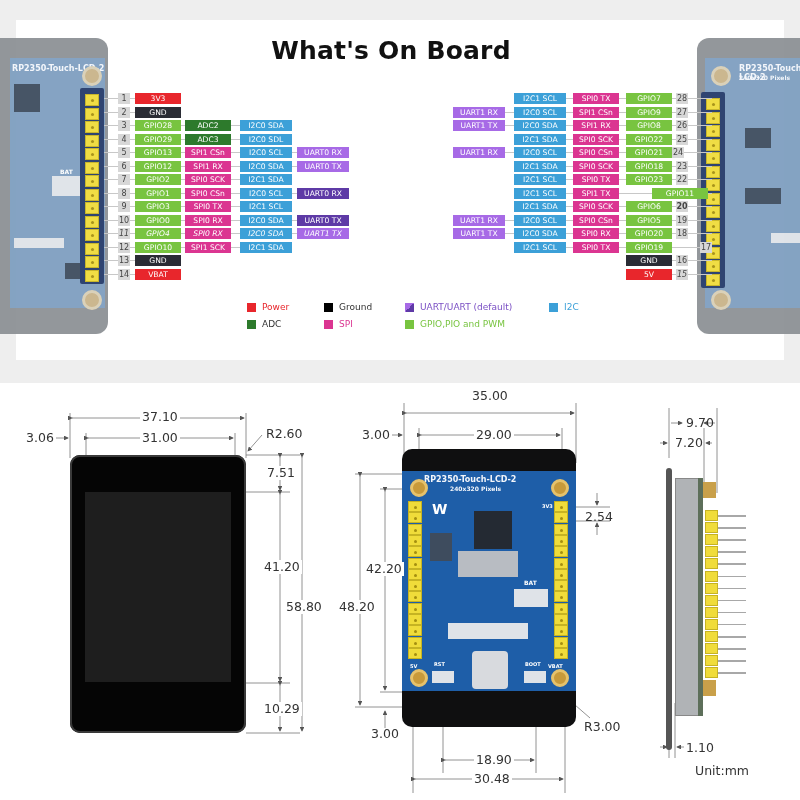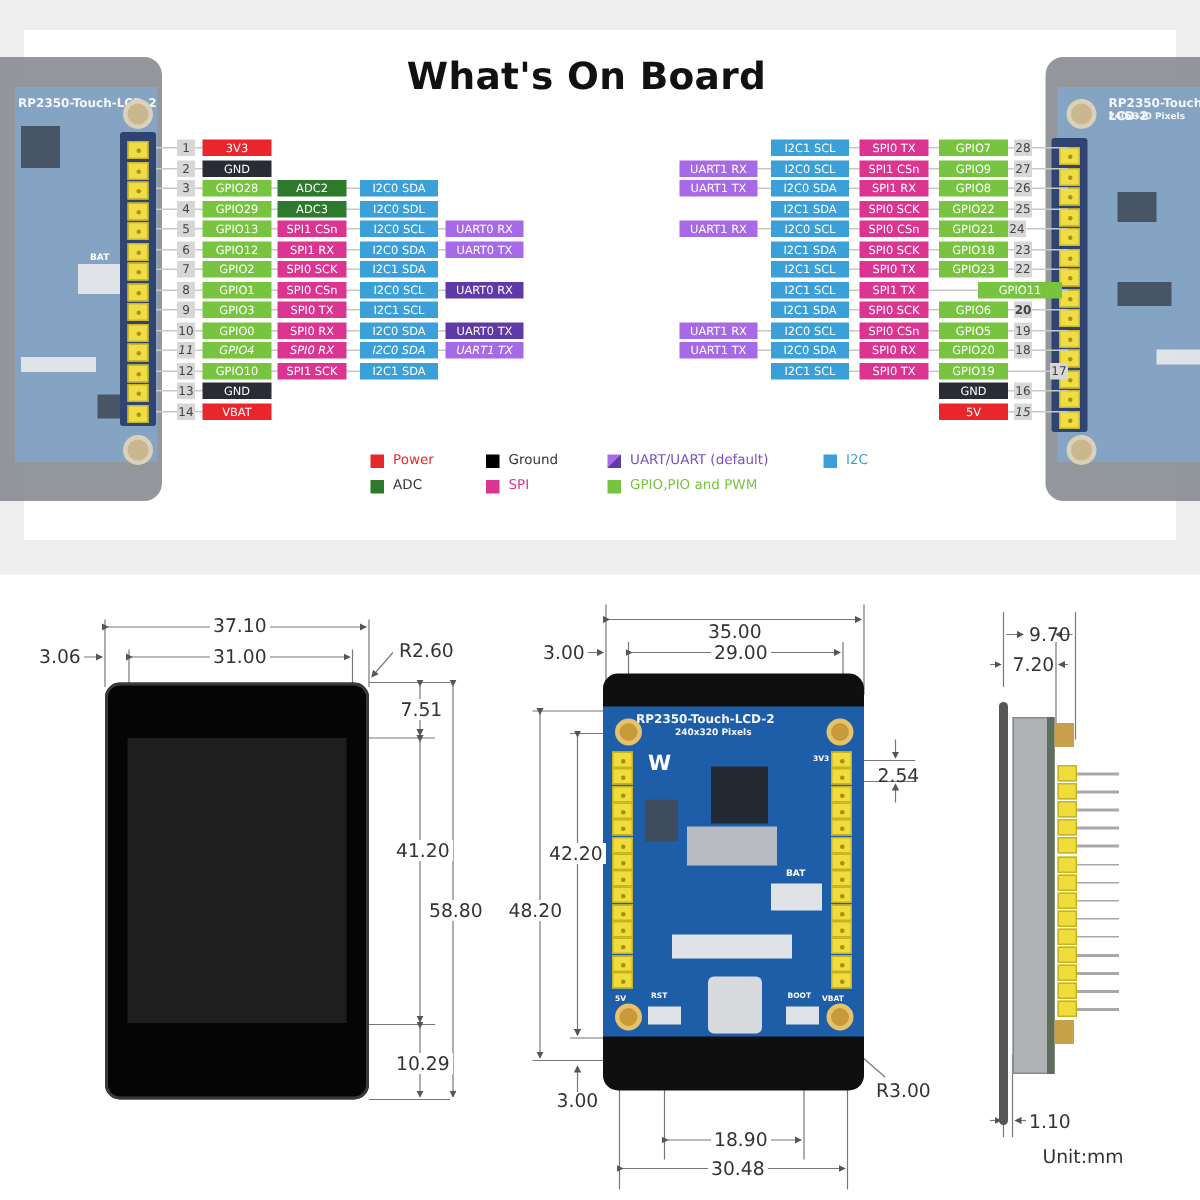--- a/index.html
+++ b/index.html
@@ -517,21 +517,21 @@
 
 <div class="dim-text" style="left:140px;top:410px;">37.10</div>
 <div class="dim-text" style="left:140px;top:431px;">31.00</div>
 <div class="dim-text nobg" style="left:24px;top:431px;">3.06</div>
 <div class="dim-text nobg" style="left:264px;top:427px;">R2.60</div>
 <div class="dim-text" style="left:265px;top:466px;">7.51</div>
 <div class="dim-text" style="left:262px;top:560px;">41.20</div>
 <div class="dim-text" style="left:284px;top:600px;">58.80</div>
 <div class="dim-text" style="left:262px;top:702px;">10.29</div>
 
-<div class="dim-text" style="left:470px;top:414px;">35.00</div>
+<div class="dim-text" style="left:470px;top:389px;">35.00</div>
 <div class="dim-text" style="left:474px;top:428px;">29.00</div>
 <div class="dim-text nobg" style="left:360px;top:428px;">3.00</div>
 <div class="dim-text nobg" style="left:583px;top:510px;">2.54</div>
 <div class="dim-text" style="left:337px;top:600px;">48.20</div>
 <div class="dim-text" style="left:364px;top:562px;">42.20</div>
 <div class="dim-text nobg" style="left:369px;top:727px;">3.00</div>
 <div class="dim-text nobg" style="left:582px;top:720px;">R3.00</div>
 <div class="dim-text" style="left:474px;top:753px;">18.90</div>
 <div class="dim-text" style="left:472px;top:772px;">30.48</div>
 

